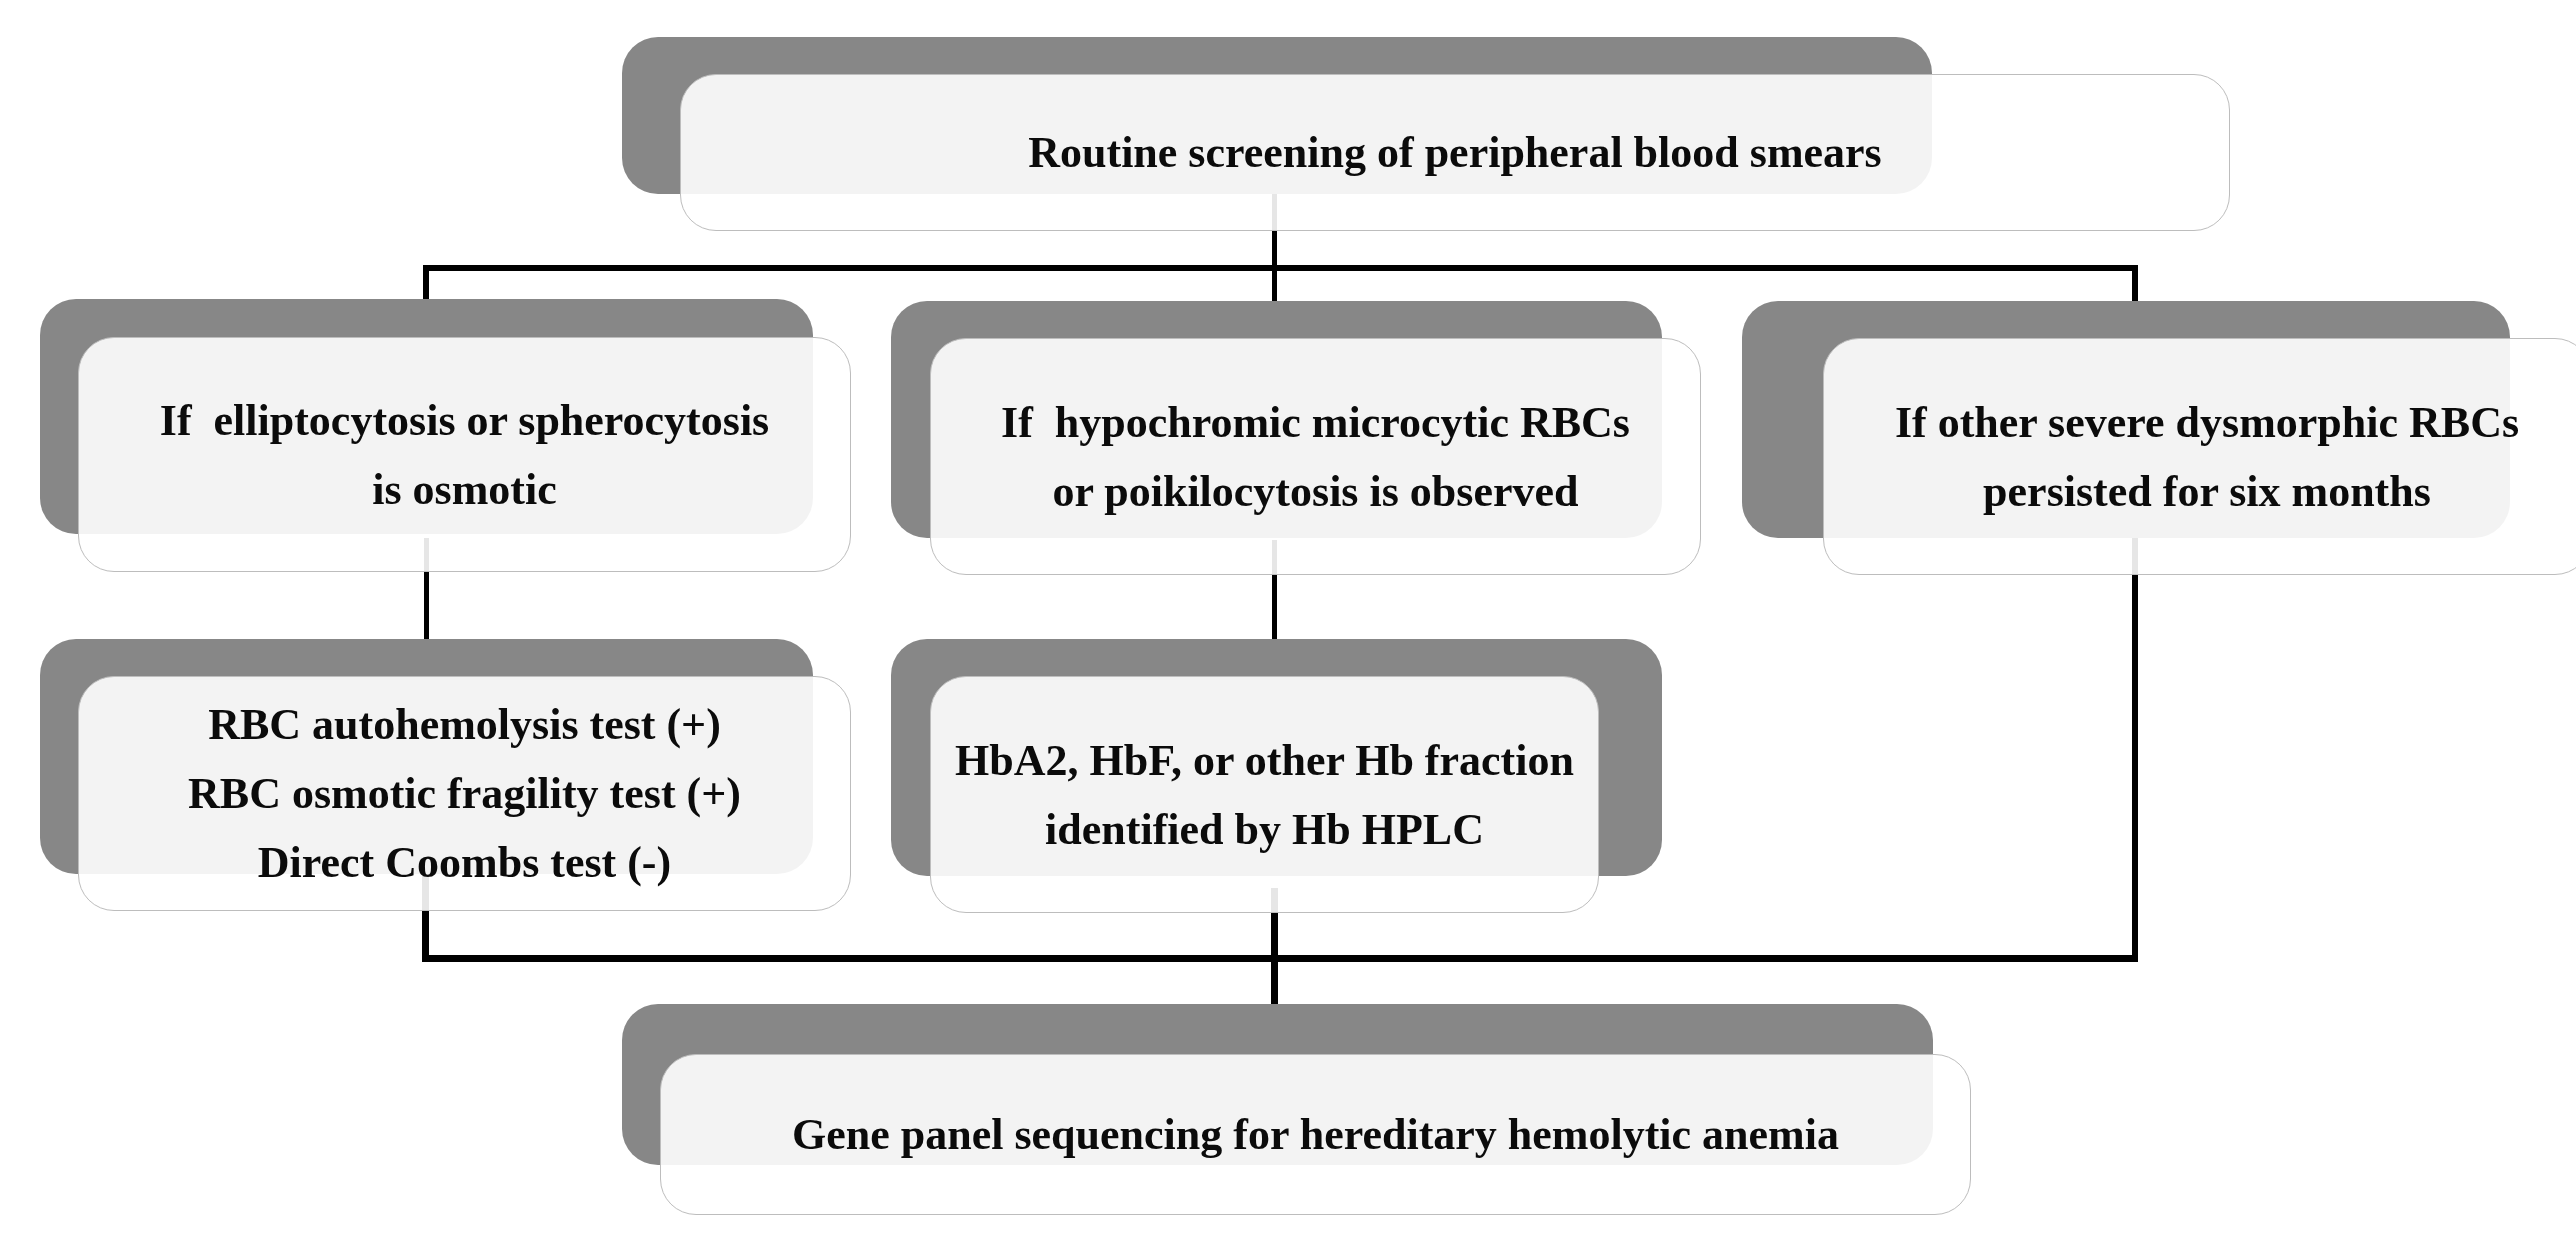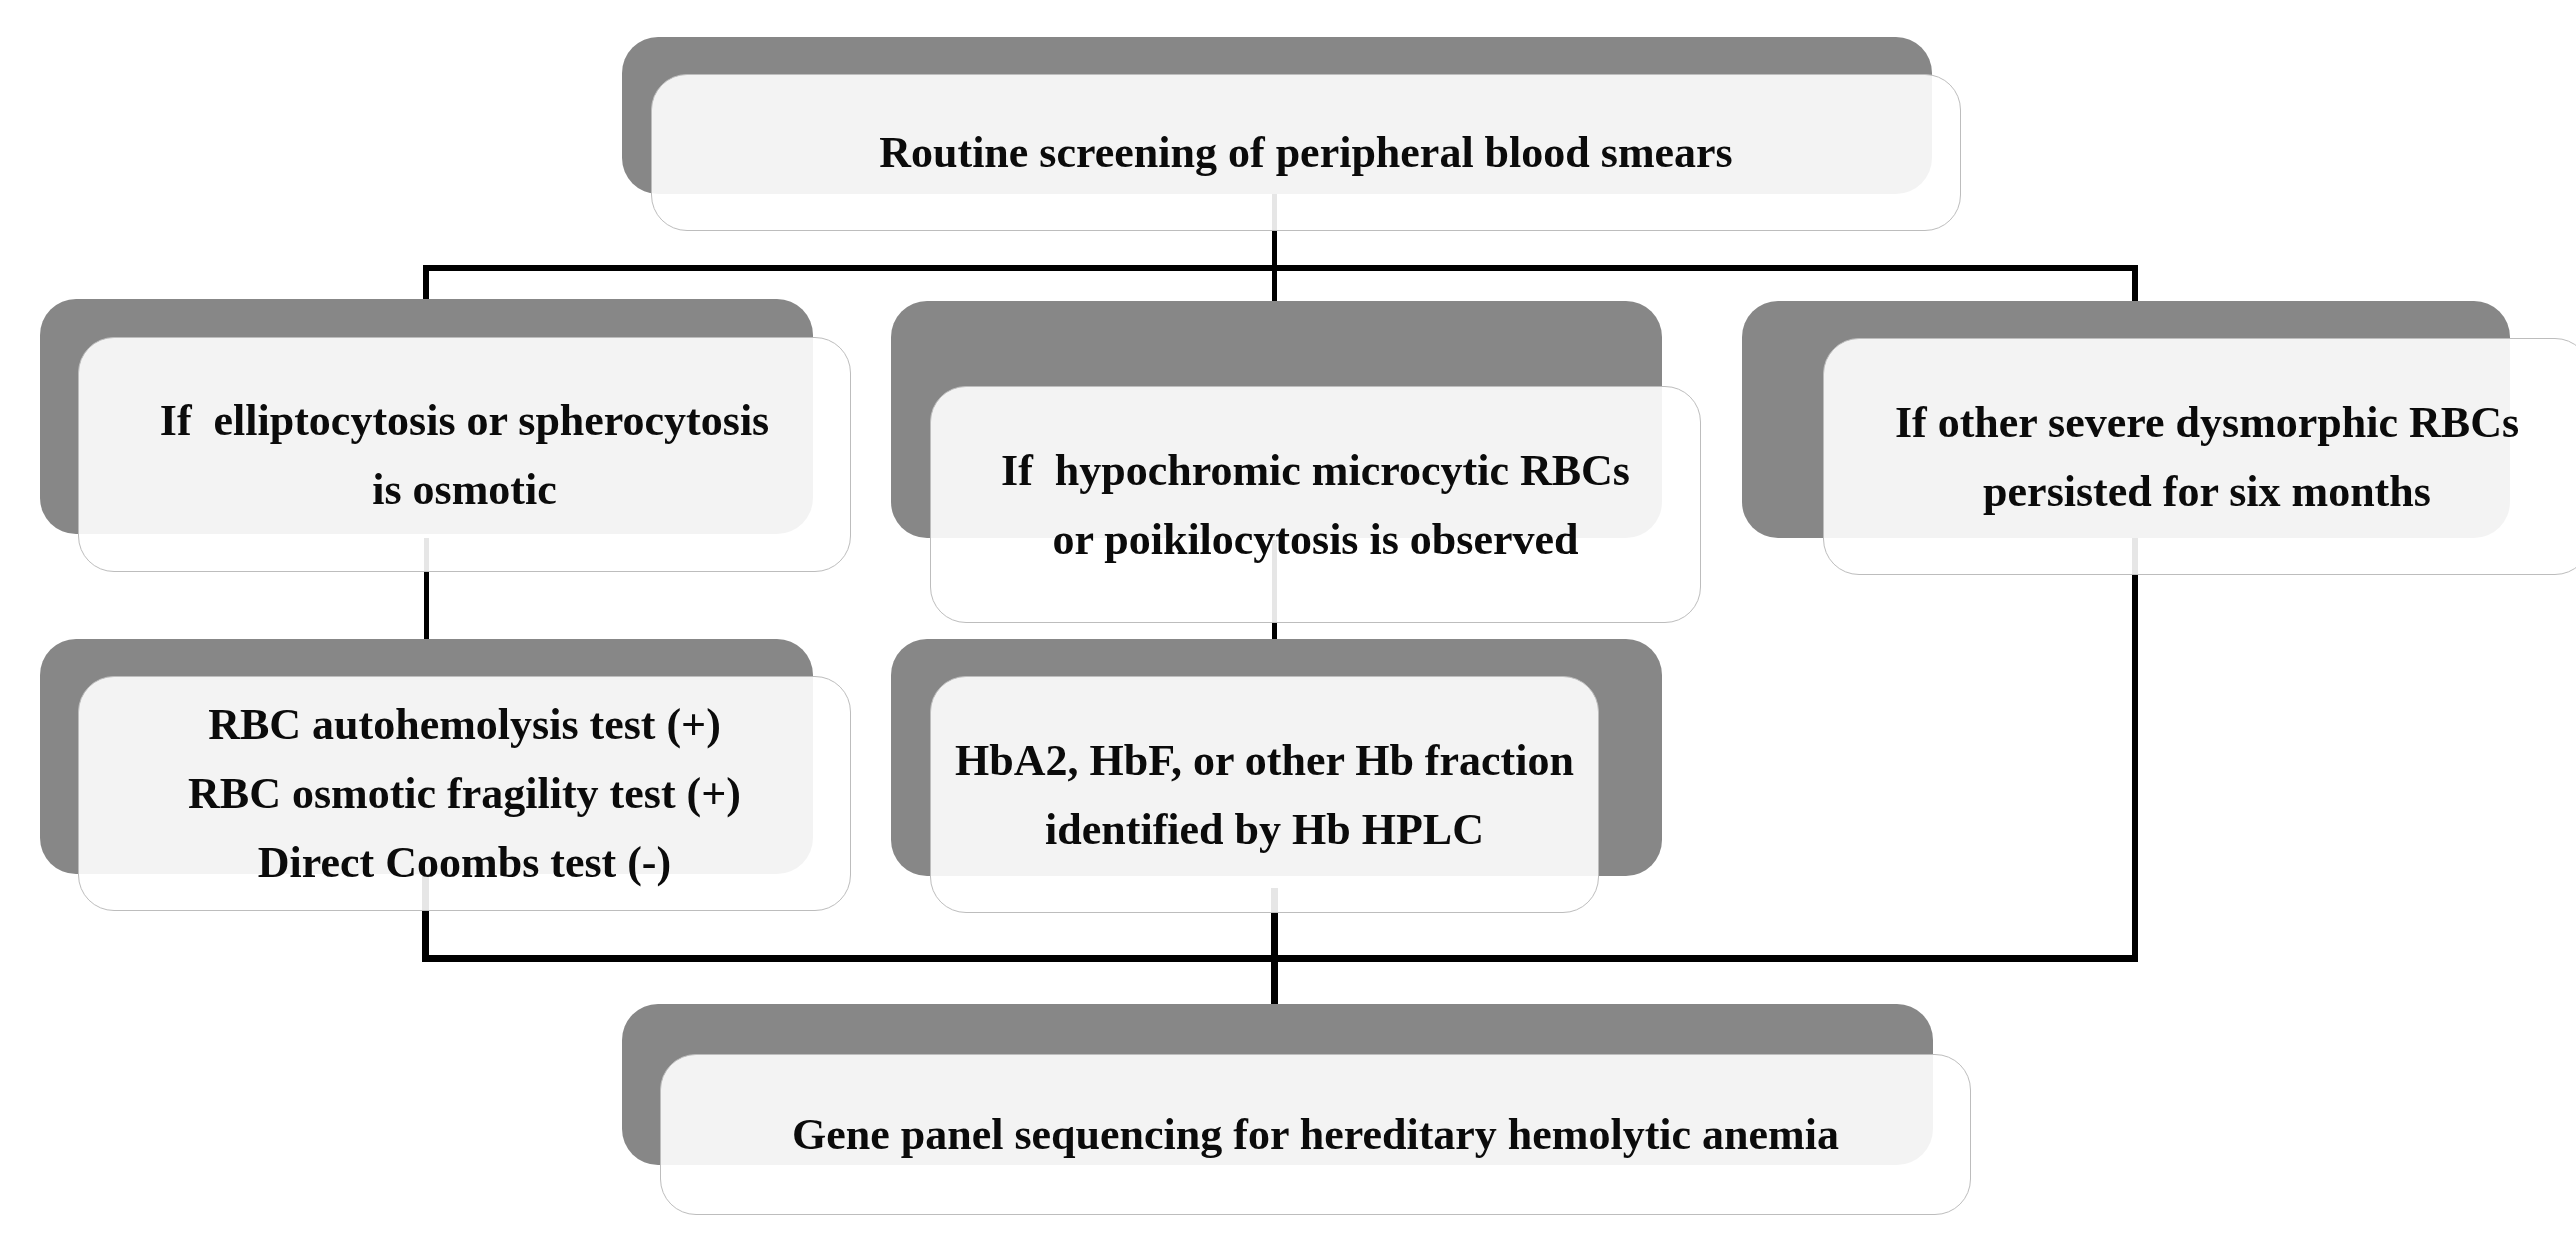--- a/index.html
+++ b/index.html
@@ -51,32 +51,32 @@
   <div class="connector" style="left:423px;top:265px;width:5.5px;height:43px;"></div>
   <div class="connector" style="left:2132px;top:265px;width:5.5px;height:43px;"></div>
   <div class="connector" style="left:424px;top:538px;width:4.7px;height:109px;"></div>
   <div class="connector" style="left:1272px;top:540px;width:4.7px;height:107px;"></div>
   <div class="connector" style="left:422px;top:871px;width:7px;height:90px;"></div>
   <div class="connector" style="left:422px;top:955px;width:1716px;height:7px;"></div>
   <div class="connector" style="left:1271px;top:888px;width:7px;height:126px;"></div>
   <div class="connector" style="left:2132px;top:536px;width:6.2px;height:425px;"></div>
 
   <div class="node-shadow" style="left:622px;top:37px;width:1310px;height:157px;"></div>
-  <div class="node-box" style="left:651px;top:74px;width:1310px;height:157px;">
+  <div class="node-box" style="left:680px;top:74px;width:1550px;height:157px;">
     <span>Routine screening of peripheral blood smears</span>
   </div>
 
   <div class="node-shadow" style="left:40px;top:299px;width:773px;height:235px;"></div>
   <div class="node-box" style="left:78px;top:337px;width:773px;height:235px;">
     <span>If  elliptocytosis or spherocytosis
 is osmotic</span>
   </div>
 
   <div class="node-shadow" style="left:891px;top:301px;width:771px;height:237px;"></div>
-  <div class="node-box" style="left:930px;top:338px;width:771px;height:237px;margin-top:48px;">
+  <div class="node-box" style="left:930px;top:338px;width:771px;height:237px;">
     <span>If  hypochromic microcytic RBCs
 or poikilocytosis is observed</span>
   </div>
 
   <div class="node-shadow" style="left:1742px;top:301px;width:768px;height:237px;"></div>
   <div class="node-box" style="left:1780px;top:338px;width:768px;height:237px;margin-left:43px;">
     <span>If other severe dysmorphic RBCs
 persisted for six months</span>
   </div>
 

